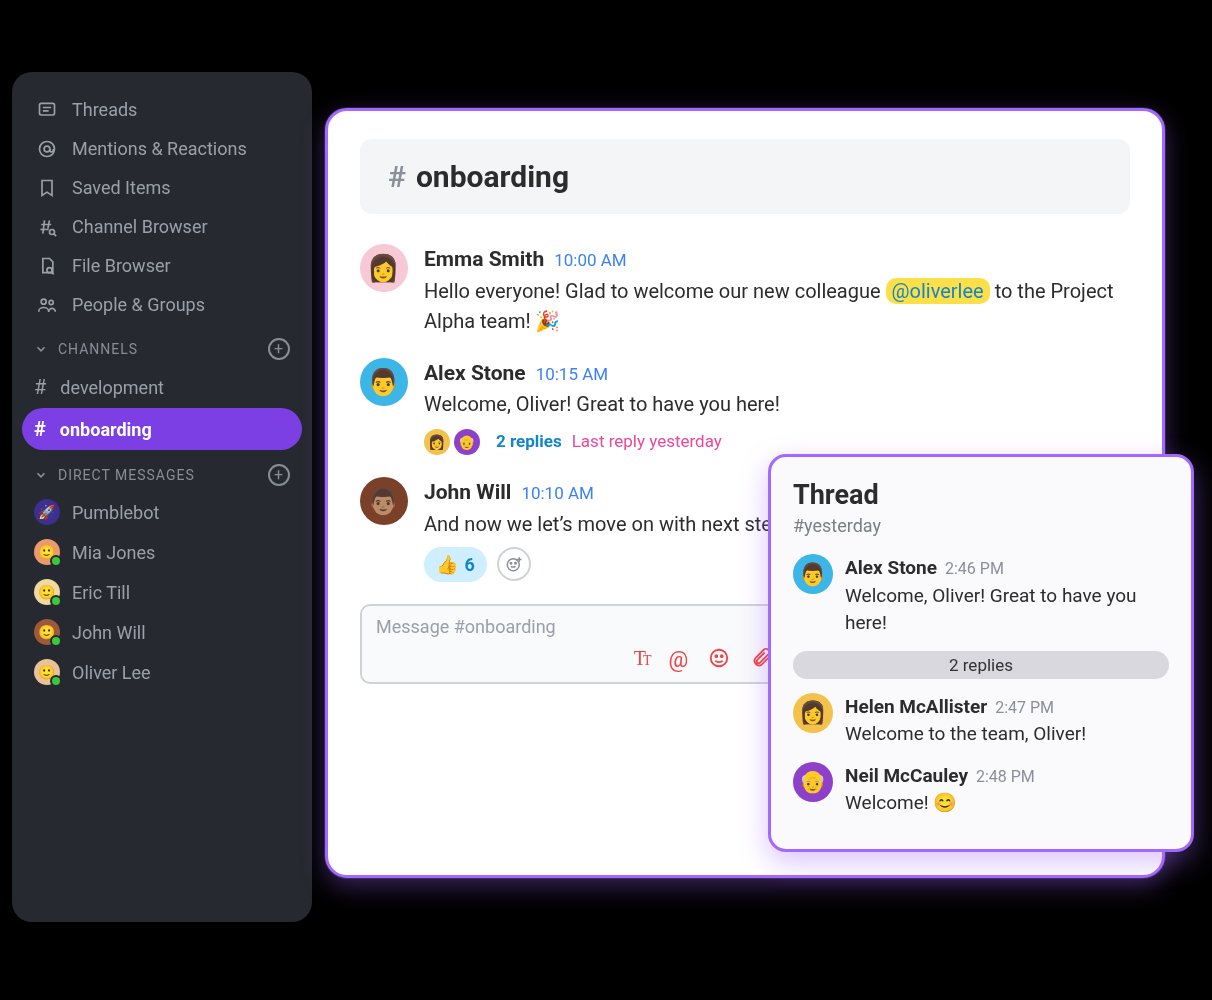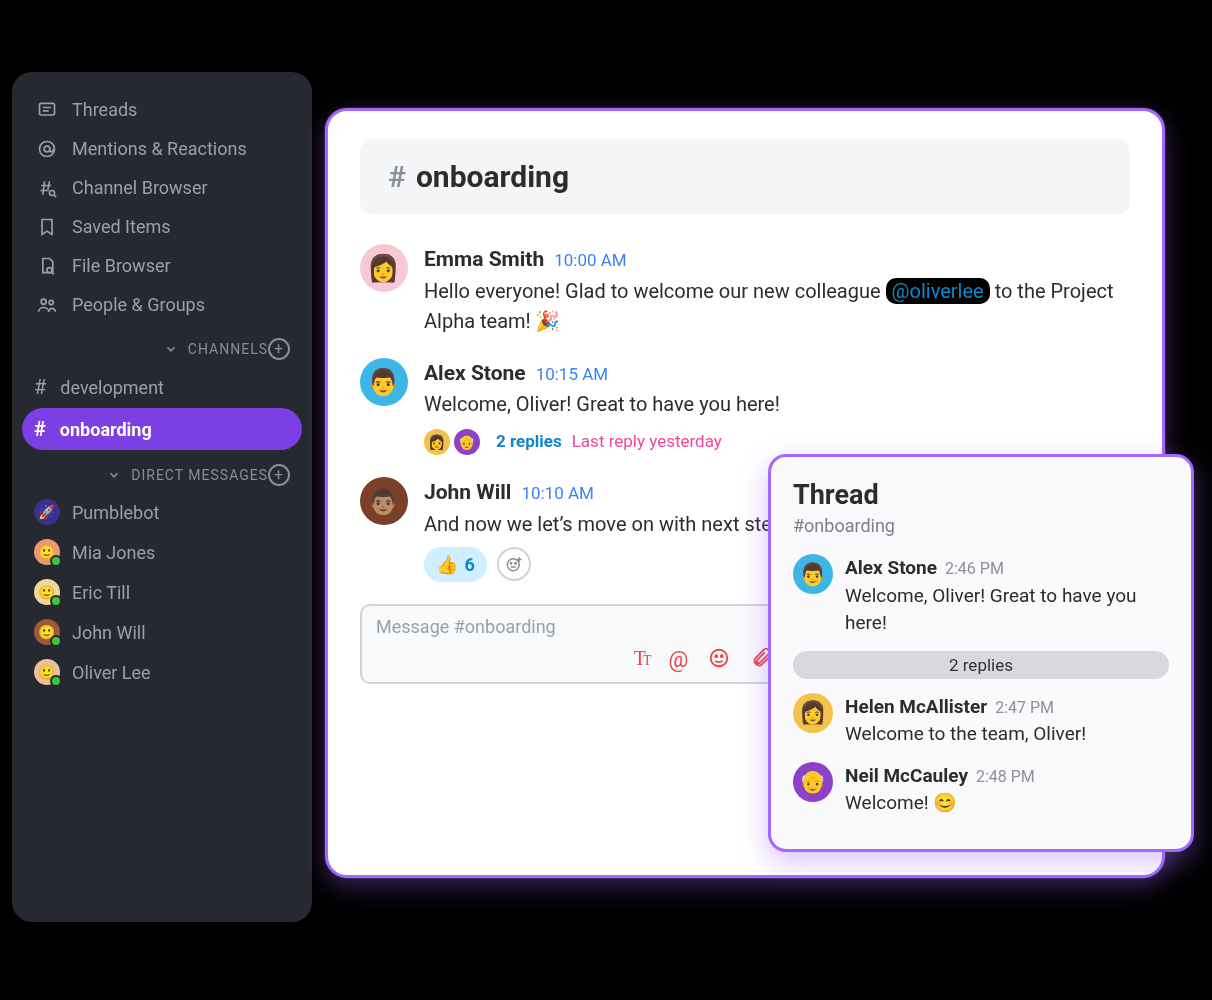--- a/index.html
+++ b/index.html
@@ -30,21 +30,21 @@
     display: flex;
     align-items: center;
     gap: 14px;
     padding: 9px 24px;
     cursor: pointer;
   }
   .sb-item .ic { width:22px; display:flex; justify-content:center; color:#9aa0aa; }
   .sb-section {
     display: flex;
     align-items: center;
-    justify-content: flex-end;
+    justify-content: space-between;
     padding: 14px 22px 6px 22px;
     font-size: 14px;
     letter-spacing: 1px;
     color: #888e98;
   }
   .sb-section .left { display:flex; align-items:center; gap:10px; }
   .sb-ch {
     display: flex;
     align-items: center;
     gap: 14px;
@@ -105,21 +105,21 @@
     display:flex;align-items:center;gap:10px;
     margin-bottom: 30px;
   }
   .ch-header .hash { color:#8a8f98; font-weight:600; }
   .msg { display:flex; gap:16px; margin-bottom:22px; }
   .avatar { width:48px;height:48px;border-radius:50%; flex-shrink:0; display:flex;align-items:center;justify-content:center;font-size:26px; }
   .msg-body { flex:1; font-size:20px; line-height:1.5; }
   .msg-head { display:flex;align-items:baseline;gap:10px; }
   .msg-name { font-weight:700; font-size:21px; }
   .msg-time { color:#3b82f6; font-size:17px; }
-  .mention { background:#000000; color:#1186c9; padding:1px 6px; border-radius:10px; }
+  .mention { background:#fde047; color:#1186c9; padding:1px 6px; border-radius:10px; }
   .thread-summary {
     display:flex;align-items:center;gap:10px;margin-top:10px;font-size:17px;
   }
   .thread-summary .mini {width:26px;height:26px;border-radius:50%;display:inline-flex;align-items:center;justify-content:center;font-size:14px;}
   .thread-summary .mini + .mini { margin-left:-6px; }
   .thread-summary .rc { color:#1186c9; font-weight:700; margin-left:6px; }
   .thread-summary .lr { color:#ec4899; }
   .reactions { display:flex; gap:10px; margin-top:8px; align-items:center; }
   .reaction {
     background:#cfeeff;border-radius:18px;padding:4px 12px;display:flex;align-items:center;gap:6px;
@@ -186,37 +186,37 @@
           <circle cx="12" cy="12" r="9"></circle>
           <circle cx="12" cy="12" r="3.5"></circle>
           <path d="M15.5 12v1.5a2 2 0 0 0 4 0V12"></path>
         </svg>
     </span>
     <span>Mentions &amp; Reactions</span>
   </div>
   <div class="sb-item">
     <span class="ic">
       <svg width="20" height="20" viewBox="0 0 24 24" fill="none" stroke="currentColor" stroke-width="2">
+          <path d="M6 3h12v18l-6-4-6 4z"></path>
+        </svg>
+    </span>
+    <span>Saved Items</span>
+  </div>
+  <div class="sb-item">
+    <span class="ic">
+      <svg width="20" height="20" viewBox="0 0 24 24" fill="none" stroke="currentColor" stroke-width="2">
           <line x1="5" y1="9" x2="17" y2="9"></line>
           <line x1="4" y1="15" x2="14" y2="15"></line>
           <line x1="9" y1="4" x2="7" y2="20"></line>
           <line x1="15" y1="4" x2="13" y2="14"></line>
           <circle cx="18" cy="18" r="3"></circle>
           <line x1="20" y1="20" x2="23" y2="23"></line>
         </svg>
     </span>
     <span>Channel Browser</span>
-  </div>
-  <div class="sb-item">
-    <span class="ic">
-      <svg width="20" height="20" viewBox="0 0 24 24" fill="none" stroke="currentColor" stroke-width="2">
-          <path d="M6 3h12v18l-6-4-6 4z"></path>
-        </svg>
-    </span>
-    <span>Saved Items</span>
   </div>
   <div class="sb-item">
     <span class="ic">
       <svg width="20" height="20" viewBox="0 0 24 24" fill="none" stroke="currentColor" stroke-width="2">
           <path d="M7 3h8l4 4v13H7z"></path>
           <circle cx="15" cy="17" r="3"></circle>
           <line x1="17" y1="19" x2="20" y2="22"></line>
         </svg>
     </span>
     <span>File Browser</span>
@@ -381,21 +381,21 @@
             <rect x="3" y="7" width="12" height="10" rx="2"></rect>
             <polygon points="15 10 21 7 21 17 15 14"></polygon>
           </svg>
       </span>
     </div>
   </div>
 </div>
 
 <div class="threadpanel">
   <h2>Thread</h2>
-  <div class="sub">#onboarding</div>
+  <div class="sub">#yesterday</div>
 
   <div class="t-msg">
     <div class="avatar" style="background:#3bb6e6">👨</div>
     <div class="b">
       <div class="h">
         <span class="n">Alex Stone</span>
         <span class="t">2:46 PM</span>
       </div>
       <div>Welcome, Oliver! Great to have you here!</div>
     </div>

